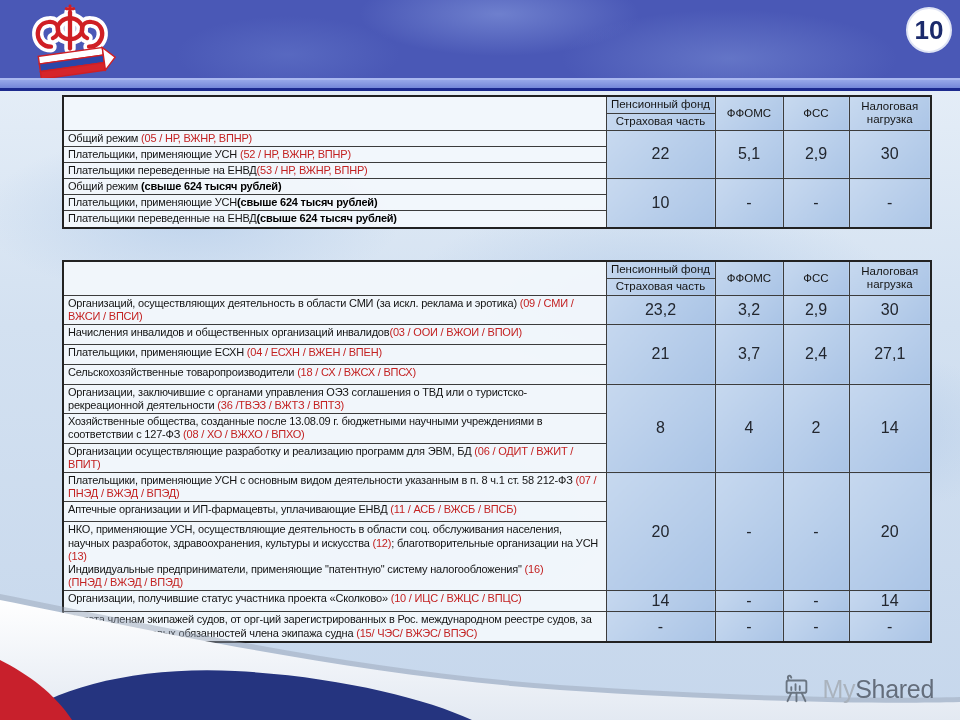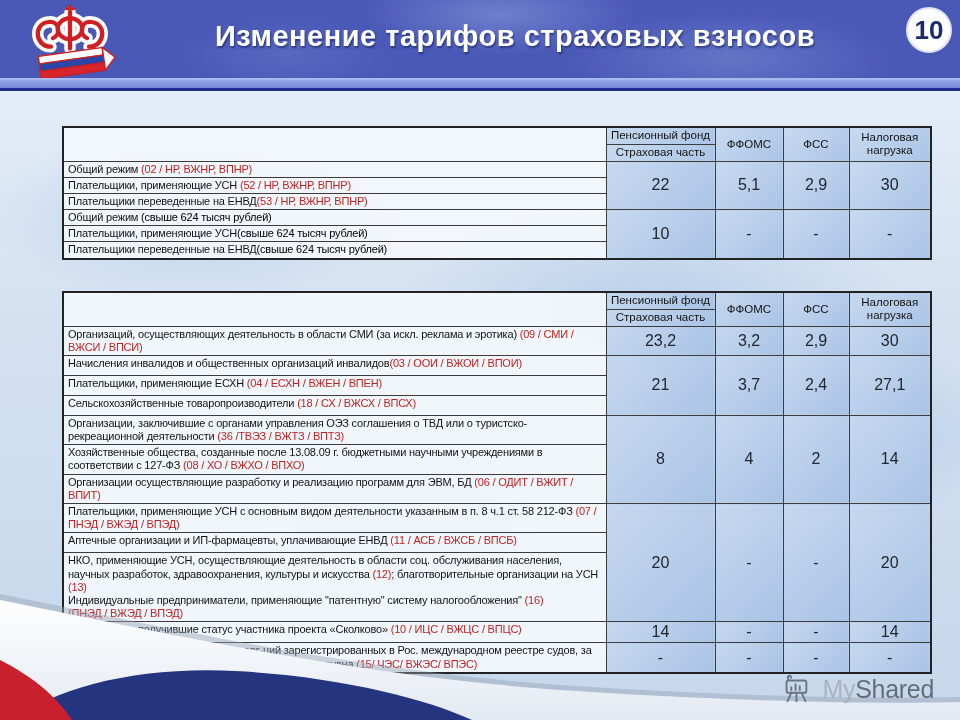--- a/index.html
+++ b/index.html
@@ -40,38 +40,38 @@
     display:flex;align-items:center;justify-content:center;
     color:#1b2a6b;font-size:26px;font-weight:bold;
   }
   .logo{position:absolute;left:22px;top:3px;}
   
   .tbl-host{position:absolute;left:62px;}
   #table1-host{top:95px;}
   #table2-host{top:260px;}
   .rate-table{
     border-collapse:collapse;table-layout:fixed;width:868px;
-    border:2px solid #222;font-size:11px;color:#141414;margin-top:31px;
+    border:2px solid #222;font-size:11px;color:#141414;
   }
   .rate-table td{border:1px solid #3c3c3c;padding:1px 4px;box-sizing:border-box;}
   .rate-table td.lbl{
     background:rgba(243,247,252,.93);text-align:left;vertical-align:top;
     white-space:normal;line-height:1.2;letter-spacing:-0.2px;
   }
   .rate-table td.hdr, .rate-table td.val{
     background:linear-gradient(135deg, rgba(198,216,239,.92), rgba(167,194,229,.92));
     text-align:center;vertical-align:middle;
   }
   .rate-table td.hdr{font-size:11.5px;line-height:1.12;padding:1px 2px;}
   .rate-table td.val{font-size:16px;color:#22262e;}
   .t1 tbody tr{height:15px;}
   .t2 tbody tr{height:20px;}
   .t1 thead tr, .t2 thead tr{height:17px;}
   .seg-r{color:#c32222;}
-  .seg-b{font-weight:normal;color:#000;}
+  .seg-b{font-weight:bold;color:#000;}
   
   .caption{
     position:absolute;left:62px;top:227px;width:868px;text-align:center;
     font-size:13px;font-style:italic;font-weight:bold;color:#101010;line-height:1.22;
     letter-spacing:-0.2px;
   }
   
   .flag-wrap{position:absolute;left:0;bottom:0;width:960px;height:130px;pointer-events:none;}
   
   .watermark{
@@ -108,21 +108,20 @@
         </g>
 
         <g transform="translate(8,50) rotate(-8 40 14)">
           <rect x="10" y="2" width="68" height="8" fill="#ffffff" stroke="#cf1f24" stroke-width="1.5"></rect>
           <rect x="10" y="10" width="68" height="8" fill="#2c46a8" stroke="#cf1f24" stroke-width="1.5"></rect>
           <rect x="10" y="18" width="68" height="8" fill="#d6252b" stroke="#cf1f24" stroke-width="1.5"></rect>
           <polygon points="78,2 90,14 78,26" fill="#ffffff" stroke="#cf1f24" stroke-width="1.5"></polygon>
         </g>
       </svg>
     </div>
-    <div class="page-title">Изменение тарифов страховых взносов</div>
     <div class="page-badge">10</div>
   </div>
   <div class="divider"></div>
 
   <div class="tbl-host" id="table1-host">
       <table class="rate-table t1">
         <colgroup>
           <col style="width: 543px;">
           <col style="width: 109px;">
           <col style="width: 68px;">
@@ -136,21 +135,21 @@
             <td class="hdr" rowspan="2">ФФОМС</td>
             <td class="hdr" rowspan="2">ФСС</td>
             <td class="hdr" rowspan="2">Налоговая нагрузка</td>
           </tr>
           <tr>
             <td class="hdr pf-sub">Страховая часть</td>
           </tr>
         </thead>
         <tbody>
           <tr>
-            <td class="lbl"><span class="seg-n">Общий режим </span><span class="seg-r">(02 / НР, ВЖНР, ВПНР)</span></td>
+            <td class="lbl"><span class="seg-n">Общий режим </span><span class="seg-r">(05 / НР, ВЖНР, ВПНР)</span></td>
             <td class="val" rowspan="3">22</td>
             <td class="val" rowspan="3">5,1</td>
             <td class="val" rowspan="3">2,9</td>
             <td class="val" rowspan="3">30</td>
           </tr>
           <tr>
             <td class="lbl"><span class="seg-n">Плательщики, применяющие УСН </span><span class="seg-r">(52 / НР, ВЖНР, ВПНР)</span></td>
           </tr>
           <tr>
             <td class="lbl"><span class="seg-n">Плательщики переведенные на ЕНВД</span><span class="seg-r">(53 / НР, ВЖНР, ВПНР)</span></td>

